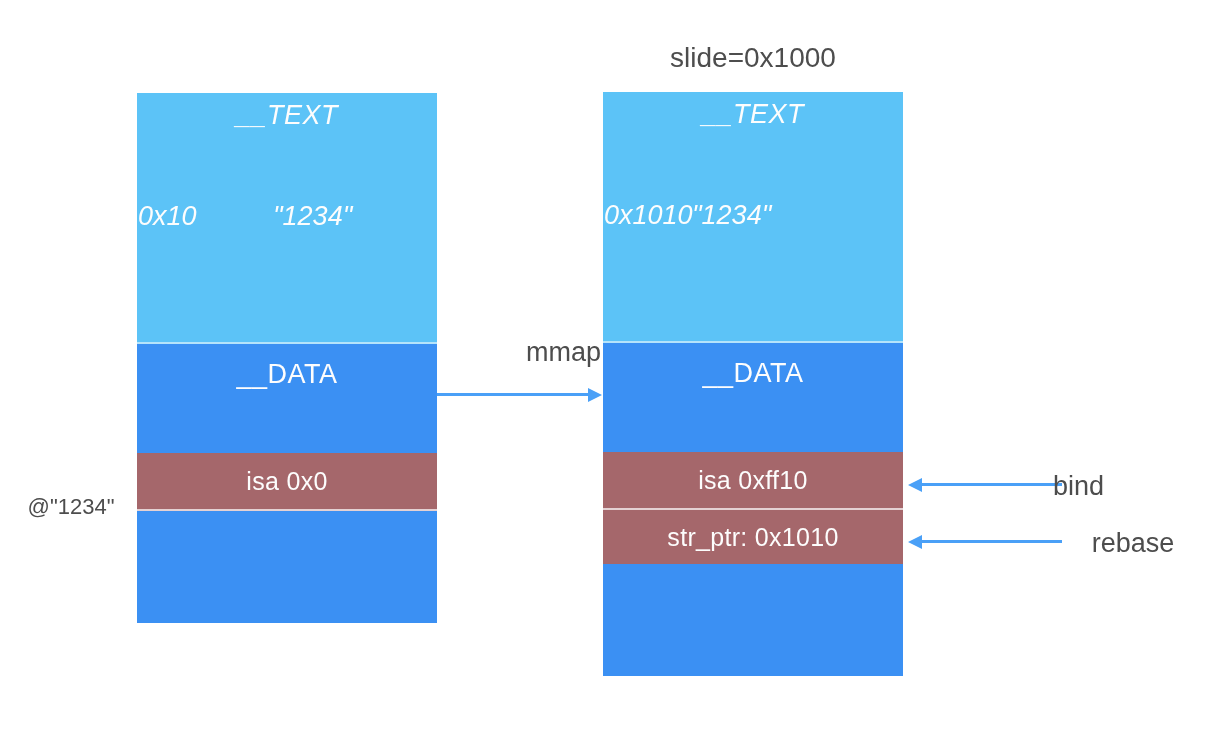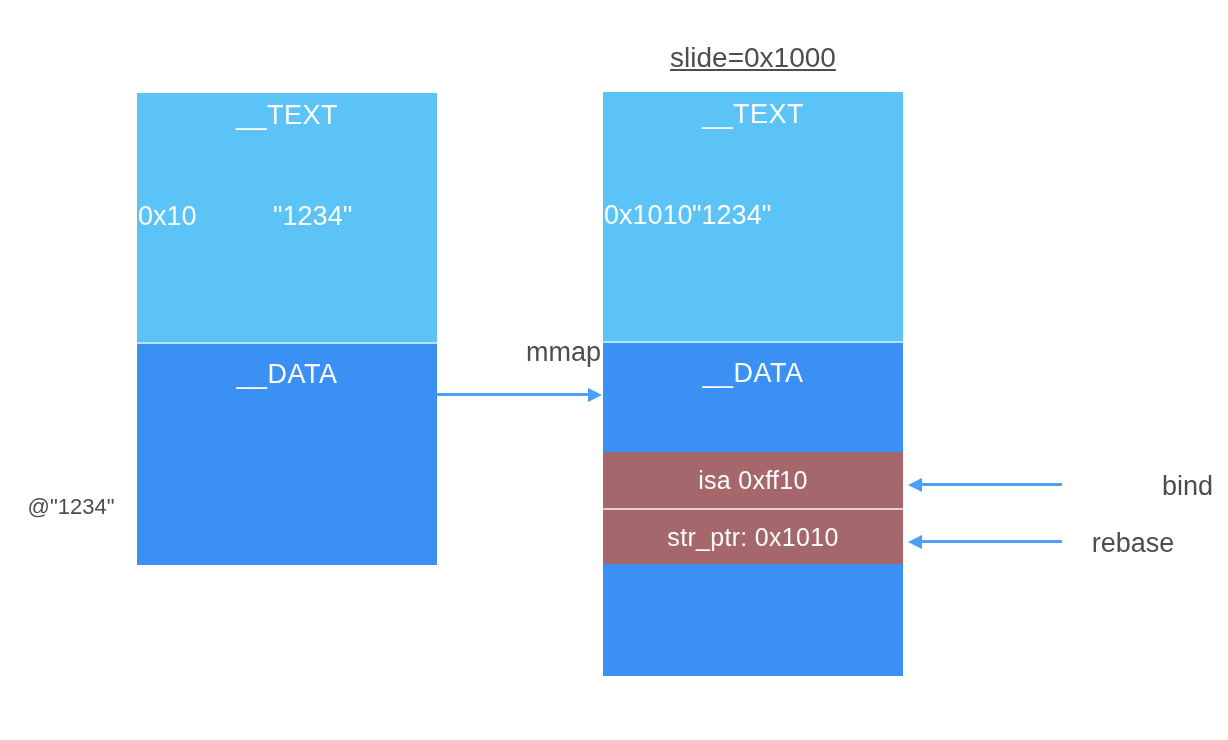--- a/index.html
+++ b/index.html
@@ -23,20 +23,21 @@
   
   .col{position:absolute;width:300px;}
   .col-left{left:137px;top:93px;}
   .col-right{left:603px;top:92px;}
 
   .seg{position:relative;width:300px;box-sizing:border-box;}
   .seg-text{
     height:251px;
     background:var(--c-text-seg);
     border-bottom:2px solid rgba(255,255,255,0.55);
+    font-style:italic;
   }
   .seg-data{height:109px;background:var(--c-data-seg);}
   .seg-isa{
     height:58px;background:var(--c-ptr-row);
     border-bottom:2px solid rgba(255,255,255,0.7);
     display:flex;align-items:center;justify-content:center;
   }
   .seg-strptr{
     height:54px;background:var(--c-ptr-row);
     display:flex;align-items:center;justify-content:center;
@@ -58,23 +59,23 @@
   .col-left  .addr-row .strval{position:absolute;left:136px;}
   .col-right .addr-row .strval{position:absolute;left:89px;}
 
   .row-text{color:var(--c-white);font-size:25px;letter-spacing:0.3px;}
 
   
   .label{
     position:absolute;color:var(--c-label);
     font-size:27px;white-space:nowrap;
   }
-  .slide-label{left:603px;width:300px;top:42px;text-align:center;font-size:28px;text-decoration:underline;}
+  .slide-label{left:603px;width:300px;top:42px;text-align:center;font-size:28px;}
   .mmap-label{left:437px;width:164px;top:337px;text-align:right;}
-  .bind-label{left:1053px;width:160px;top:471px;text-align:right;}
+  .bind-label{left:1053px;width:160px;top:471px;text-align:left;}
   .rebase-label{left:1053px;width:160px;top:528px;text-align:center;}
   .literal-label{left:11px;width:120px;top:494px;text-align:center;font-size:22px;}
 
   
   .arrow{position:absolute;height:14px;}
   .arrow .line{position:absolute;top:5px;height:3px;background:var(--c-arrow);}
   .arrow .head{position:absolute;top:0;width:0;height:0;}
 
   .mmap-arrow{left:437px;top:388px;width:165px;}
   .mmap-arrow .line{left:0;width:151px;}
@@ -105,20 +106,23 @@
   <div class="col col-left">
     <div class="seg seg-text">
       <div class="seg-title">__TEXT</div>
       <div class="addr-row">
         <span class="addr">0x10</span>
         <span class="strval">"1234"</span>
       </div>
     </div>
     <div class="seg seg-data">
       <div class="seg-title">__DATA</div>
+    </div>
+    <div class="seg seg-isa">
+      <span class="row-text">isa 0x0</span>
     </div>
     <div class="seg seg-bottom"></div>
   </div>
 
   <div class="col col-right">
     <div class="seg seg-text">
       <div class="seg-title">__TEXT</div>
       <div class="addr-row">
         <span class="addr">0x1010</span>
         <span class="strval">"1234"</span>

